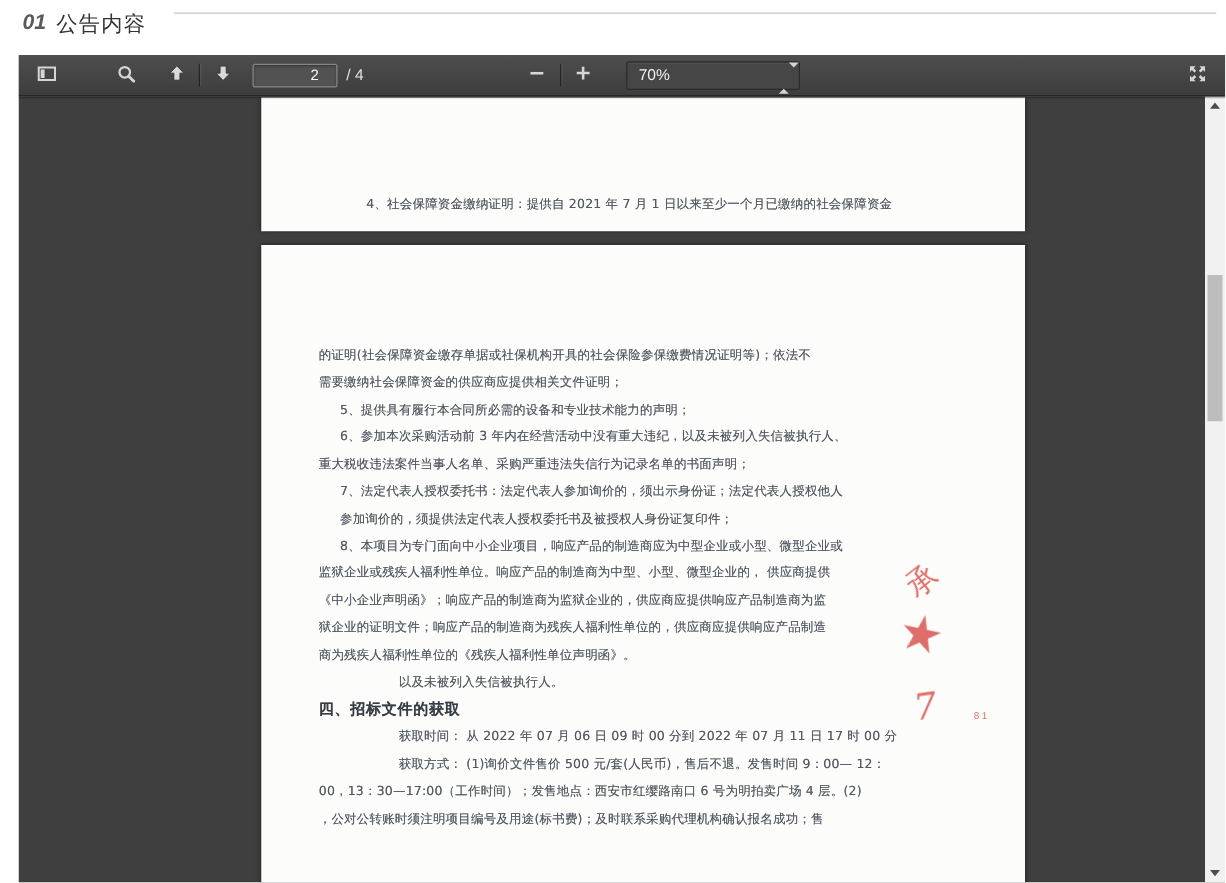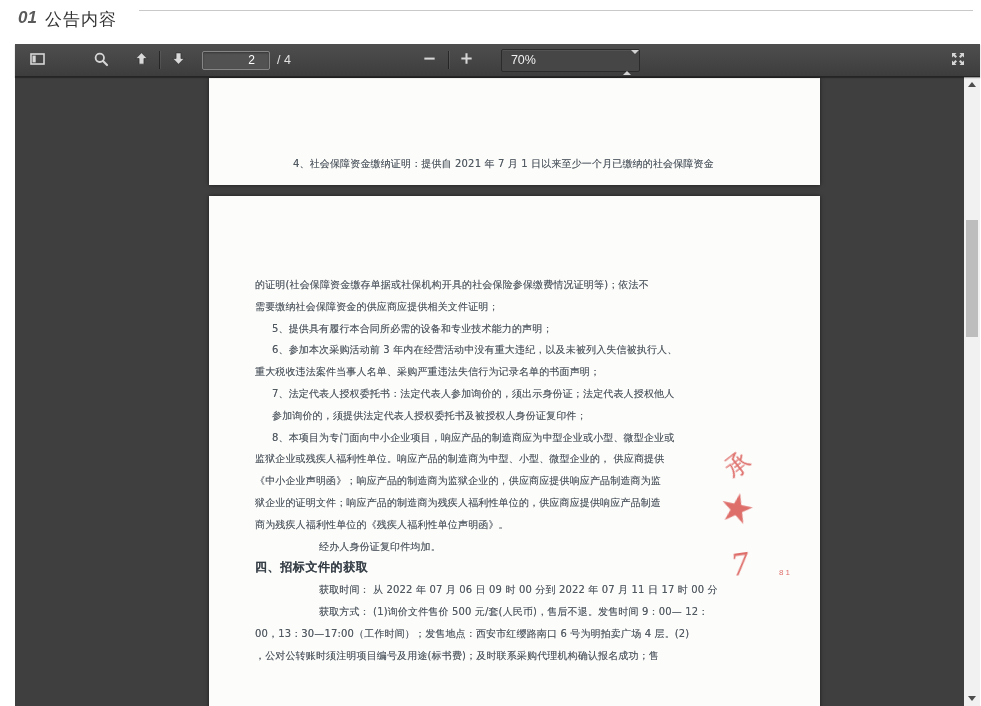--- a/index.html
+++ b/index.html
@@ -191,21 +191,21 @@
         <div class="tl ind1">5、提供具有履行本合同所必需的设备和专业技术能力的声明；</div>
         <div class="tl ind1">6、参加本次采购活动前 3 年内在经营活动中没有重大违纪，以及未被列入失信被执行人、</div>
         <div class="tl">重大税收违法案件当事人名单、采购严重违法失信行为记录名单的书面声明；</div>
         <div class="tl ind1">7、法定代表人授权委托书：法定代表人参加询价的，须出示身份证；法定代表人授权他人</div>
         <div class="tl ind1">参加询价的，须提供法定代表人授权委托书及被授权人身份证复印件；</div>
         <div class="tl ind1">8、本项目为专门面向中小企业项目，响应产品的制造商应为中型企业或小型、微型企业或</div>
         <div class="tl">监狱企业或残疾人福利性单位。响应产品的制造商为中型、小型、微型企业的， 供应商提供</div>
         <div class="tl">《中小企业声明函》；响应产品的制造商为监狱企业的，供应商应提供响应产品制造商为监</div>
         <div class="tl">狱企业的证明文件；响应产品的制造商为残疾人福利性单位的，供应商应提供响应产品制造</div>
         <div class="tl">商为残疾人福利性单位的《残疾人福利性单位声明函》。</div>
-        <div class="tl ind2">经办人身份证复印件均加。</div>
+        <div class="tl ind2">以及未被列入失信被执行人。</div>
         <div class="tl hd">四、招标文件的获取</div>
         <div class="tl ind2">获取时间： 从 2022 年 07 月 06 日 09 时 00 分到 2022 年 07 月 11 日 17 时 00 分</div>
         <div class="tl ind2">获取方式： (1)询价文件售价 500 元/套(人民币)，售后不退。发售时间 9：00— 12：</div>
         <div class="tl">00，13：30—17:00（工作时间）；发售地点：西安市红缨路南口 6 号为明拍卖广场 4 层。(2)</div>
         <div class="tl">，公对公转账时须注明项目编号及用途(标书费)；及时联系采购代理机构确认报名成功；售</div>
       </div>
 
       <span class="seal seal-a">承</span>
       <span class="seal seal-b">★</span>
       <span class="seal seal-c">7</span>

